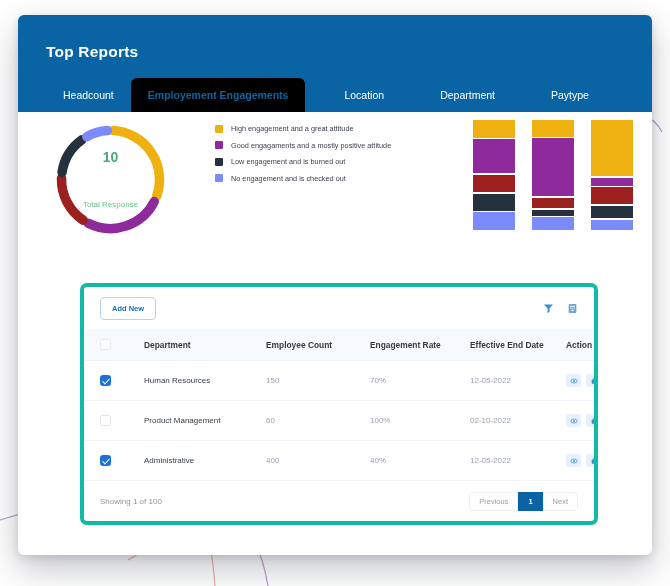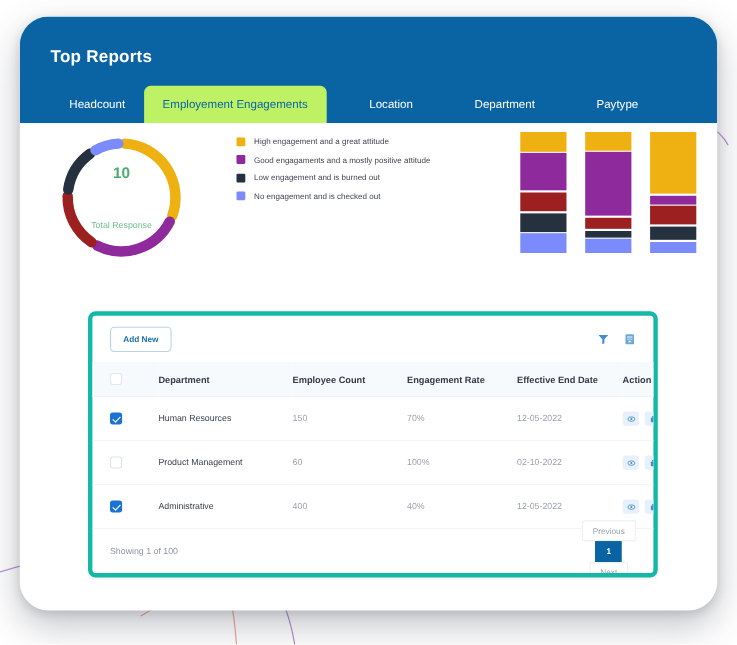--- a/index.html
+++ b/index.html
@@ -26,21 +26,21 @@
   }
 
   
   .app-card {
     position: absolute;
     left: 18px;
     top: 15px;
     width: 634px;
     height: 540px;
     background: #ffffff;
-    border-radius: 26px;
+    border-radius: 6px;
     box-shadow: 0 14px 34px rgba(60,64,80,0.30), 0 3px 9px rgba(60,64,80,0.16);
     overflow: hidden;
     z-index: 2;
   }
 
   
   .app-header {
     position: relative;
     height: 97px;
     background: #0a64a4;
@@ -69,23 +69,23 @@
     font-size: 10.5px;
     color: #ffffff;
     padding: 0 17px;
     height: 34px;
     line-height: 34px;
     white-space: nowrap;
     cursor: pointer;
     border-radius: 6px 6px 0 0;
   }
   .tab.active {
-    background: #bef264;
+    background: #000000;
     color: #0a64a4;
-    font-weight: normal;
+    font-weight: bold;
   }
   .tab-gap { width: 22px; flex: none; }
 
   
   .charts {
     position: relative;
     height: 148px;
     background: #ffffff;
   }
 
@@ -290,21 +290,21 @@
     height: 40px;
     display: flex;
     align-items: center;
     padding: 0 16px;
     box-sizing: border-box;
   }
   .showing {
     font-size: 8px;
     color: #8d94a2;
   }
-  .pager { margin-left: auto; display: flex; align-items: center; flex-direction: column; }
+  .pager { margin-left: auto; display: flex; align-items: flex-start; }
   .pg {
     font-size: 7.5px;
     color: #9aa1ae;
     border: 1px solid #edf0f4;
     padding: 4px 9px;
     cursor: pointer;
     background: #fff;
   }
   .pg:first-child { border-radius: 3px 0 0 3px; }
   .pg:last-child  { border-radius: 0 3px 3px 0; }

